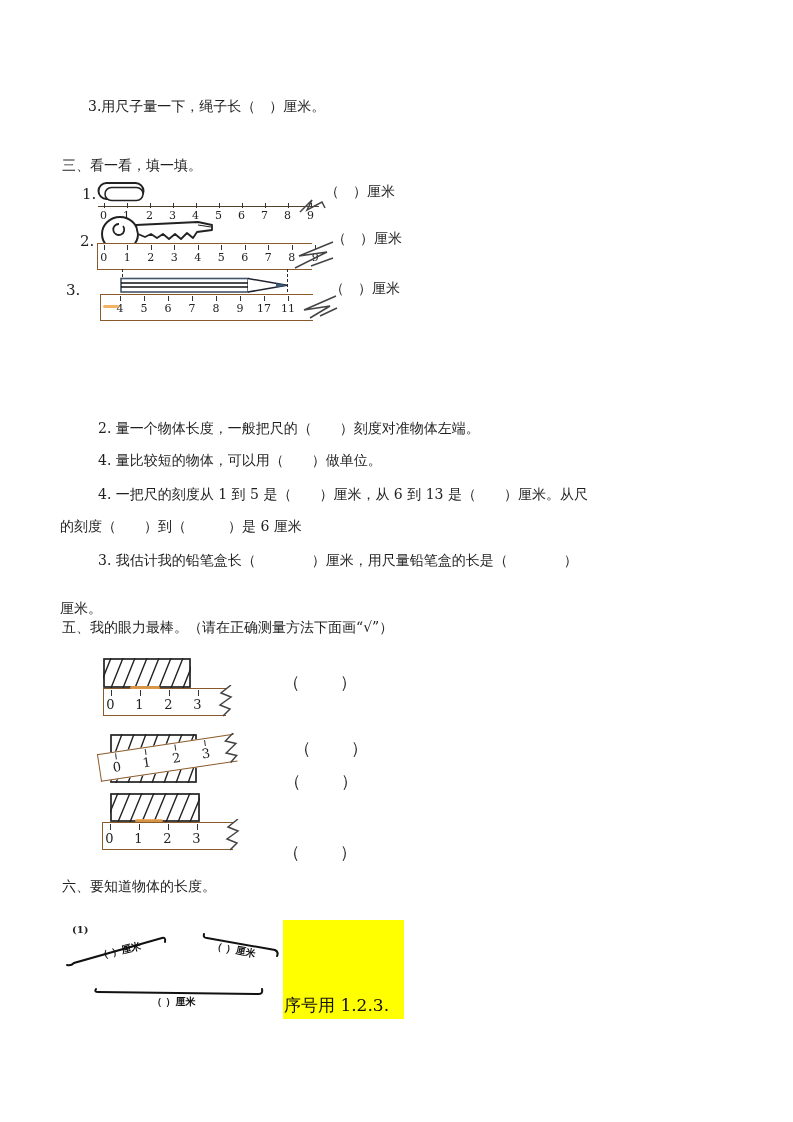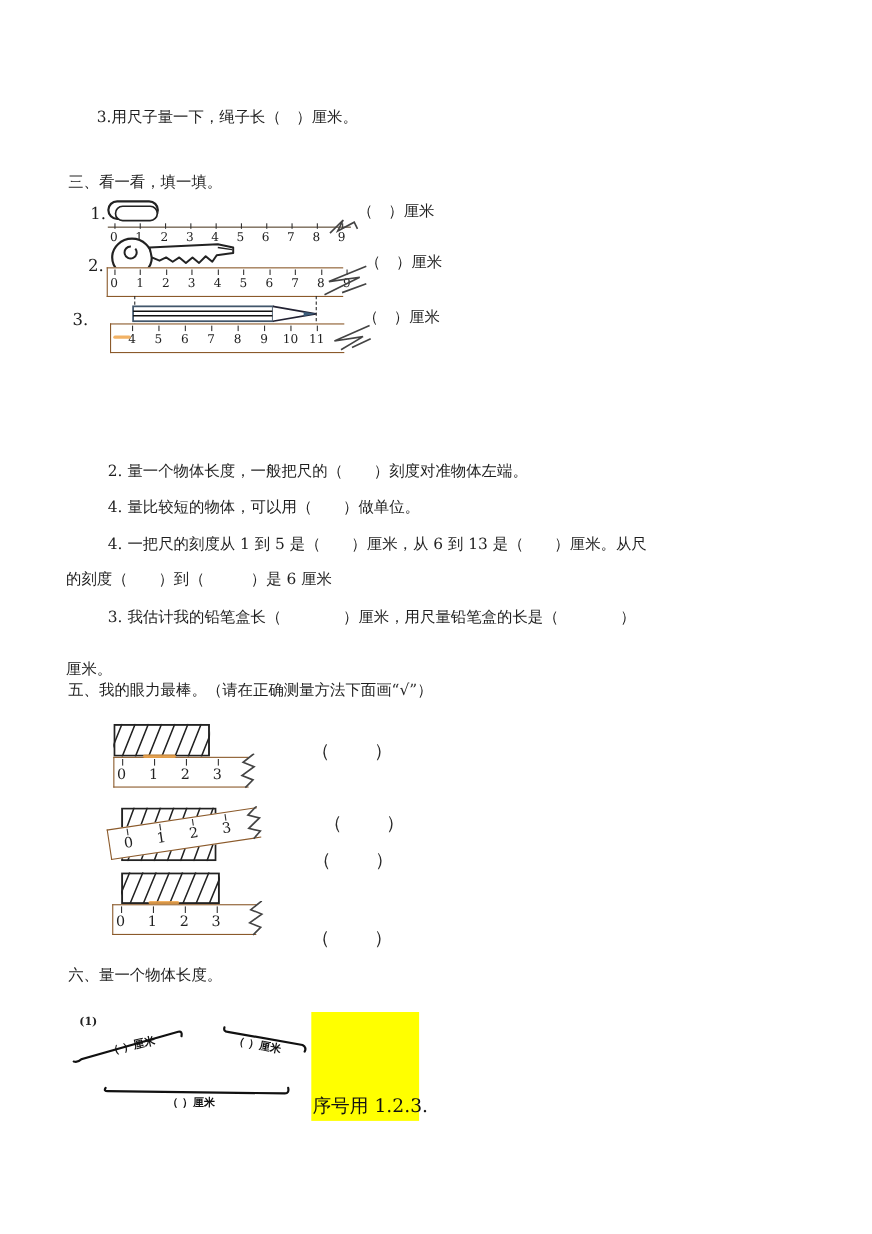--- a/index.html
+++ b/index.html
@@ -22,21 +22,21 @@
   .cw24 span{width:24px;}
   .cw29 span{width:29px;font-size:13px;padding-top:8px;}
   .cw29 span::before{height:6px;}
   .cw30 span{width:30px;font-size:13px;padding-top:7px;}
   .cw30 span::before{height:6px;}
   .dashv{position:absolute;border-left:1.6px dashed #2a2a2a;width:0;}
   .orange{position:absolute;height:3px;background:#f0a44a;border-radius:2px;opacity:.85;}
   .tilted{position:absolute;left:99px;top:754px;width:137px;height:26px;background:#fff;
           border:1.6px solid #8b5a2b;border-right:none;transform:rotate(-8.5deg);transform-origin:0 50%;}
   .parens{position:absolute;white-space:nowrap;font-size:17px;color:#2a2a2a;letter-spacing:2px;}
-  .hl-box{position:absolute;left:283px;top:920px;width:98px;height:99px;background:#ffff00;}
+  .hl-box{position:absolute;left:283px;top:920px;width:121px;height:99px;background:#ffff00;}
   .hl-note{position:absolute;left:1px;bottom:2px;white-space:nowrap;font-size:17px;color:#111;}
   .diag-label{position:absolute;white-space:nowrap;font-size:10px;font-weight:bold;color:#111;}
 </style>
 </head>
 <body>
 
 <div class="page">
 
   <div class="t" style="left:88px;top:98px">3.用尺子量一下，绳子长（　）厘米。</div>
 
@@ -111,21 +111,21 @@
     </svg>
   </div>
   <div class="rulerbox" style="left:100px;top:294px;width:212px;height:25px"></div>
   <div class="cmrow cw24" style="left:108px;top:296px">
       <span>4</span>
       <span>5</span>
       <span>6</span>
       <span>7</span>
       <span>8</span>
       <span>9</span>
-      <span>10</span>
+      <span>17</span>
       <span>11</span>
     </div>
   <div class="orange" style="left:103px;top:305px;width:16px"></div>
   <div class="abs" style="left:300px;top:292px">
     <svg width="38" height="30" viewBox="0 0 38 30">
         <path d="M36,4 L4,18 L30,14 L10,26 M20,24 L37,16" fill="none" stroke="#444" stroke-width="1.5"></path>
       </svg>
   </div>
   <div class="t" style="left:330px;top:280px">（　）厘米</div>
 
@@ -193,21 +193,21 @@
       <span>3</span>
     </div>
   <div class="orange" style="left:135px;top:819px;width:28px"></div>
   <div class="abs" style="left:224px;top:819px">
     <svg width="18" height="32" viewBox="0 0 18 32">
         <path d="M14,0 L4,8 L14,12 L3,20 L13,24 L6,31" fill="none" stroke="#444" stroke-width="1.5"></path>
       </svg>
   </div>
   <div class="parens" style="left:283px;top:841px">（　　）</div>
 
-  <div class="t" style="left:62px;top:878px">六、量一个物体长度。</div>
+  <div class="t" style="left:62px;top:878px">六、要知道物体的长度。</div>
   <div class="t small" style="left:72px;top:924px">(1)</div>
 
   <div class="abs" style="left:58px;top:928px">
     <svg width="230" height="82" viewBox="0 0 230 82">
       <path d="M9,37 q4,1 7,-2 L104,10 q4,-1 3,4" fill="none" stroke="#111" stroke-width="2" stroke-linecap="round"></path>
       <path d="M146,6 q-1,4 3,4 L217,22 q4,2 2,6" fill="none" stroke="#111" stroke-width="2" stroke-linecap="round"></path>
       <path d="M38,61 q-2,3 2,3 L201,66 q4,0 3,-5" fill="none" stroke="#111" stroke-width="2" stroke-linecap="round"></path>
     </svg>
   </div>
   <div class="diag-label" style="left:97px;top:949px;transform:rotate(-13deg);transform-origin:0 0">（ ）厘米</div>

